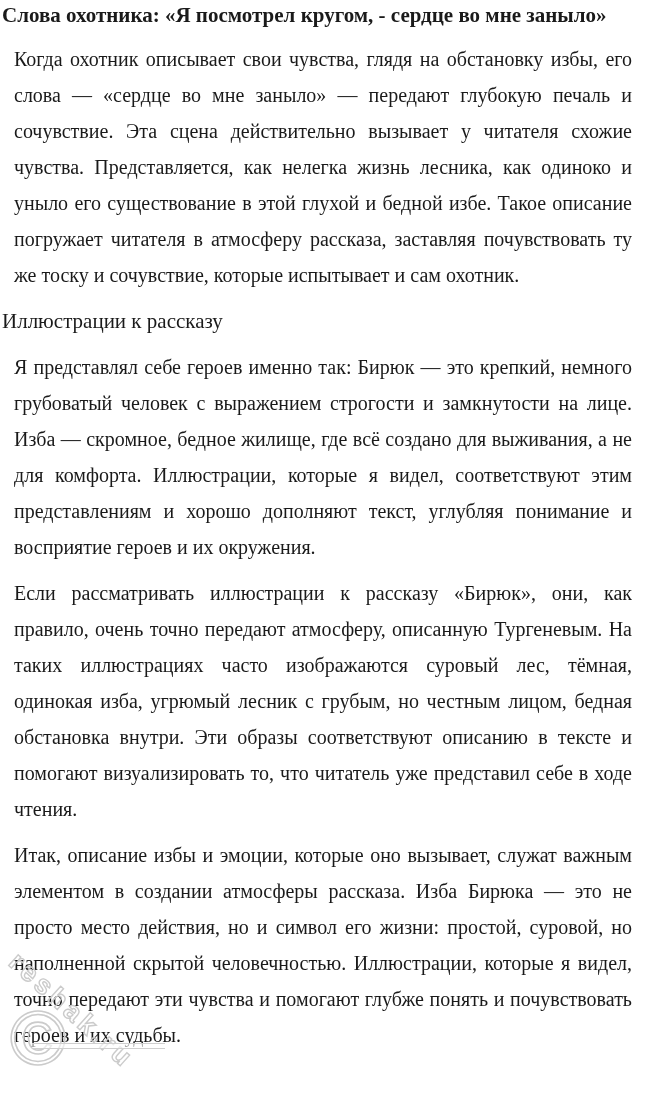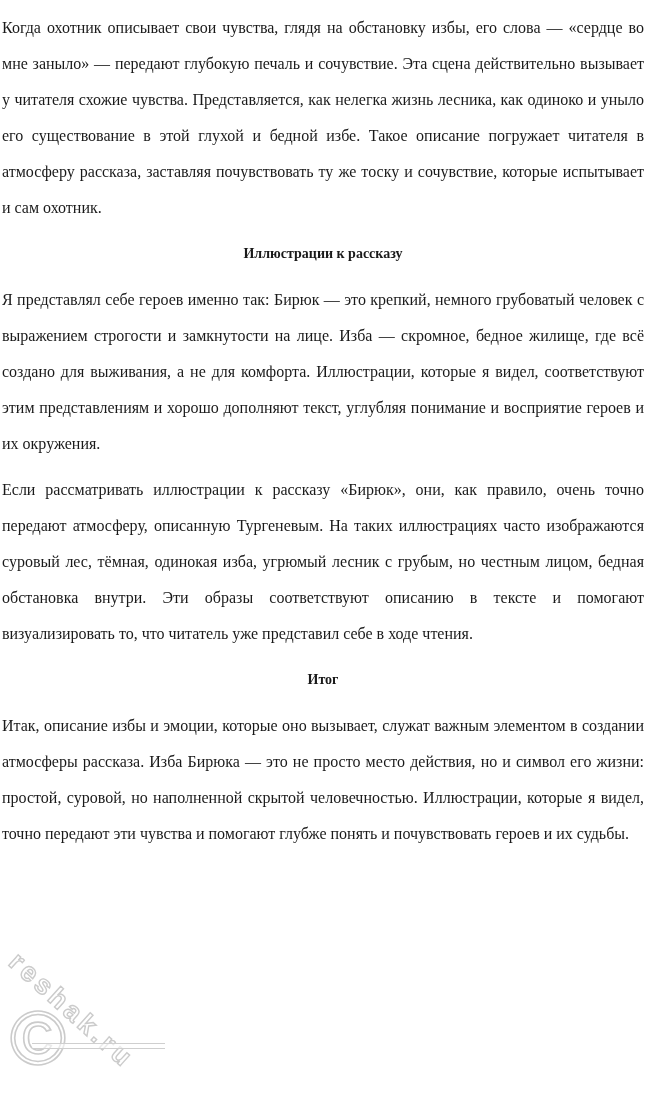--- a/index.html
+++ b/index.html
@@ -19,30 +19,30 @@
     padding: 0 2px;
   }
   .doc h1 {
     font-size: 21px;
     line-height: 30px;
     font-weight: bold;
     margin: 0 0 11px 0;
     text-align: left;
   }
   .doc h2 {
-    font-size: 14px;
+    font-size: 21px;
     line-height: 36px;
-    font-weight: bold;
+    font-weight: normal;
     margin: 10px 0;
-    text-align: center;
+    text-align: left;
   }
   .doc p {
-    font-size: 16px;
+    font-size: 20px;
     line-height: 36px;
-    margin: 10px 0;
+    margin: 10px 12px;
     text-align: justify;
   }
   
   .wm {
     position: absolute;
     pointer-events: none;
     font-family: "Liberation Sans", "DejaVu Sans", sans-serif;
     color: transparent;
     -webkit-text-stroke: 1.4px #cbcbcb;
     z-index: 5;
@@ -75,30 +75,30 @@
     background: rgba(255,255,255,0.6);
     border-top: 1.5px solid #cfcfcf;
     border-bottom: 1.5px solid #cfcfcf;
     z-index: 5;
   }
 </style>
 </head>
 <body>
 
 <div class="doc">
+  <h1>Слова охотника: «Я посмотрел кругом, - сердце во мне заныло»</h1>
 
   <p>Когда охотник описывает свои чувства, глядя на обстановку избы, его слова — «сердце во мне заныло» — передают глубокую печаль и сочувствие. Эта сцена действительно вызывает у читателя схожие чувства. Представляется, как нелегка жизнь лесника, как одиноко и уныло его существование в этой глухой и бедной избе. Такое описание погружает читателя в атмосферу рассказа, заставляя почувствовать ту же тоску и сочувствие, которые испытывает и сам охотник.</p>
 
   <h2>Иллюстрации к рассказу</h2>
 
   <p>Я представлял себе героев именно так: Бирюк — это крепкий, немного грубоватый человек с выражением строгости и замкнутости на лице. Изба — скромное, бедное жилище, где всё создано для выживания, а не для комфорта. Иллюстрации, которые я видел, соответствуют этим представлениям и хорошо дополняют текст, углубляя понимание и восприятие героев и их окружения.</p>
 
   <p>Если рассматривать иллюстрации к рассказу «Бирюк», они, как правило, очень точно передают атмосферу, описанную Тургеневым. На таких иллюстрациях часто изображаются суровый лес, тёмная, одинокая изба, угрюмый лесник с грубым, но честным лицом, бедная обстановка внутри. Эти образы соответствуют описанию в тексте и помогают визуализировать то, что читатель уже представил себе в ходе чтения.</p>
 
-  <h2>Итог</h2>
 
   <p>Итак, описание избы и эмоции, которые оно вызывает, служат важным элементом в создании атмосферы рассказа. Изба Бирюка — это не просто место действия, но и символ его жизни: простой, суровой, но наполненной скрытой человечностью. Иллюстрации, которые я видел, точно передают эти чувства и помогают глубже понять и почувствовать героев и их судьбы.</p>
 </div>
 
 <div class="wm wm-text">reshak.ru</div>
 
 <div class="wm wm-copy">©</div>
 
 <div class="wm-bar"></div>
 

